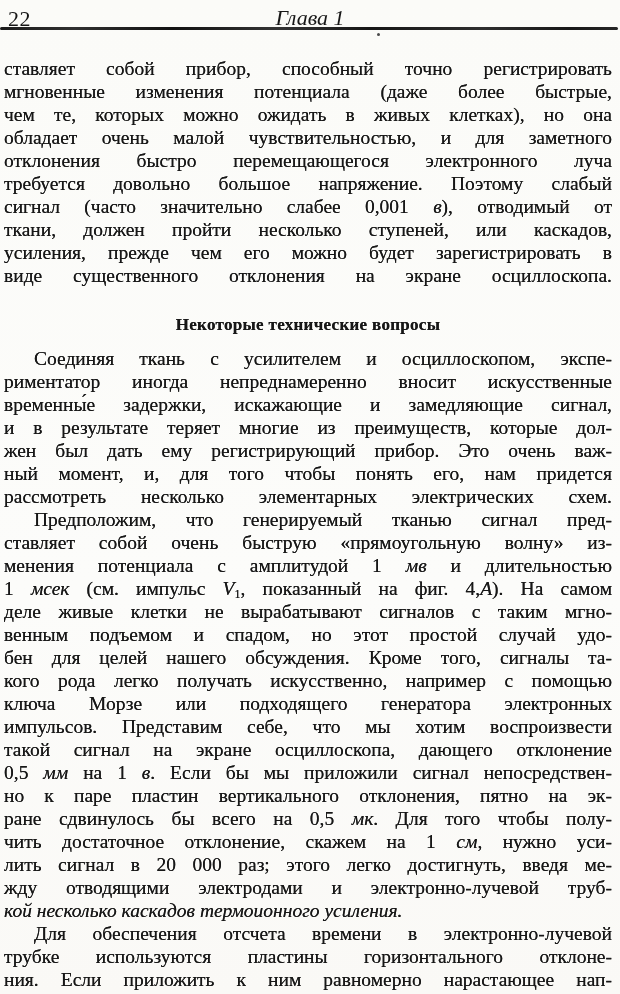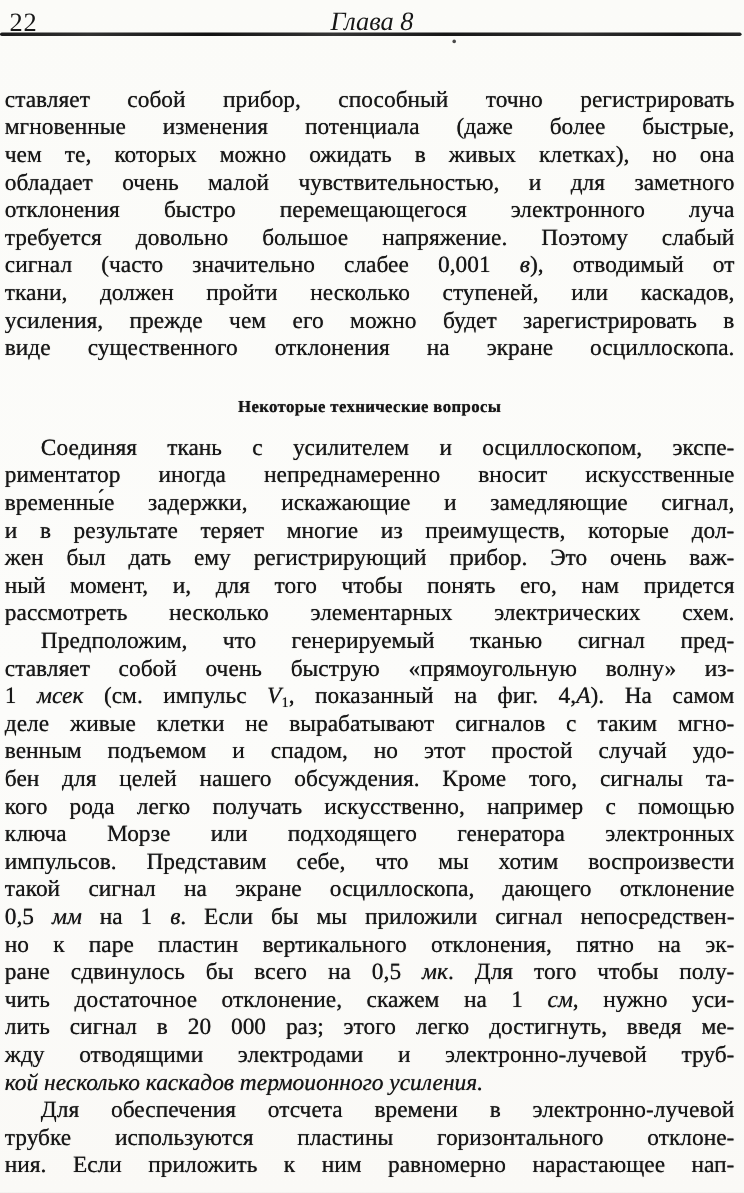--- a/index.html
+++ b/index.html
@@ -41,29 +41,29 @@
   }
   .speck {
     position: absolute;
     left: 377px; top: 33px;
     width: 3px; height: 3px;
     border-radius: 50%;
     background: #4a4a4a;
   }
   .body-text {
     position: absolute;
-    top: 72px; left: 4px; right: 8px;
+    top: 57px; left: 4px; right: 8px;
     font-size: 19.5px;
     line-height: 23px;
     text-shadow: 0 0 0.6px rgba(10,10,10,0.85);
   }
   .heading {
     text-align: center;
     font-weight: bold;
-    font-size: 14px;
+    font-size: 17px;
     margin: 26px 0 11px 0;
     line-height: 23px;
     letter-spacing: 0.3px;
   }
   .line {
     text-align: justify;
     text-align-last: justify;
     white-space: nowrap;
     height: 23px;
   }
@@ -71,21 +71,21 @@
   .line.left { text-align-last: left; font-style: italic; }
   .line i { font-style: italic; }
   .line sub { font-size: 0.62em; vertical-align: -0.28em; line-height: 0; }
 </style>
 </head>
 <body>
 
 <div class="page">
   <div class="running-head">
     <span class="page-num">22</span>
-    <span class="chapter">Глава 8</span>
+    <span class="chapter">Глава 1</span>
   </div>
   <div class="rule"></div>
   <div class="speck"></div>
 
   <div class="body-text" id="body-text">
 
   <div class="para">
         <div class="line">ставляет собой прибор, способный точно регистрировать</div>
         <div class="line">мгновенные изменения потенциала (даже более быстрые,</div>
         <div class="line">чем те, которых можно ожидать в живых клетках), но она</div>
@@ -103,20 +103,21 @@
         <div class="line">риментатор иногда непреднамеренно вносит искусственные</div>
         <div class="line">временны́е задержки, искажающие и замедляющие сигнал,</div>
         <div class="line">и в результате теряет многие из преимуществ, которые дол-</div>
         <div class="line">жен был дать ему регистрирующий прибор. Это очень важ-</div>
         <div class="line">ный момент, и, для того чтобы понять его, нам придется</div>
         <div class="line">рассмотреть несколько элементарных электрических схем.</div>
       </div>
       <div class="para">
         <div class="line indent">Предположим, что генерируемый тканью сигнал пред-</div>
         <div class="line">ставляет собой очень быструю «прямоугольную волну» из-</div>
+        <div class="line">менения потенциала с амплитудой 1 <i>мв</i> и длительностью</div>
         <div class="line">1 <i>мсек</i> (см. импульс <i>V</i><sub>1</sub>, показанный на фиг. 4,<i>А</i>). На самом</div>
         <div class="line">деле живые клетки не вырабатывают сигналов с таким мгно-</div>
         <div class="line">венным подъемом и спадом, но этот простой случай удо-</div>
         <div class="line">бен для целей нашего обсуждения. Кроме того, сигналы та-</div>
         <div class="line">кого рода легко получать искусственно, например с помощью</div>
         <div class="line">ключа Морзе или подходящего генератора электронных</div>
         <div class="line">импульсов. Представим себе, что мы хотим воспроизвести</div>
         <div class="line">такой сигнал на экране осциллоскопа, дающего отклонение</div>
         <div class="line">0,5 <i>мм</i> на 1 <i>в</i>. Если бы мы приложили сигнал непосредствен-</div>
         <div class="line">но к паре пластин вертикального отклонения, пятно на эк-</div>

